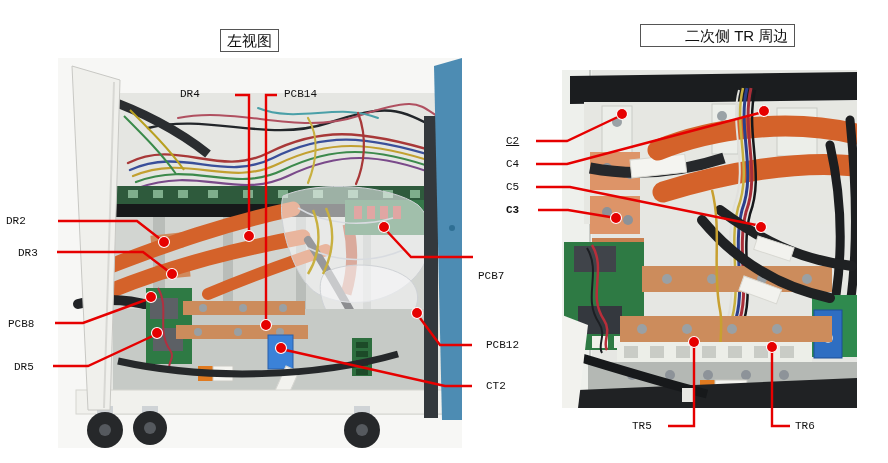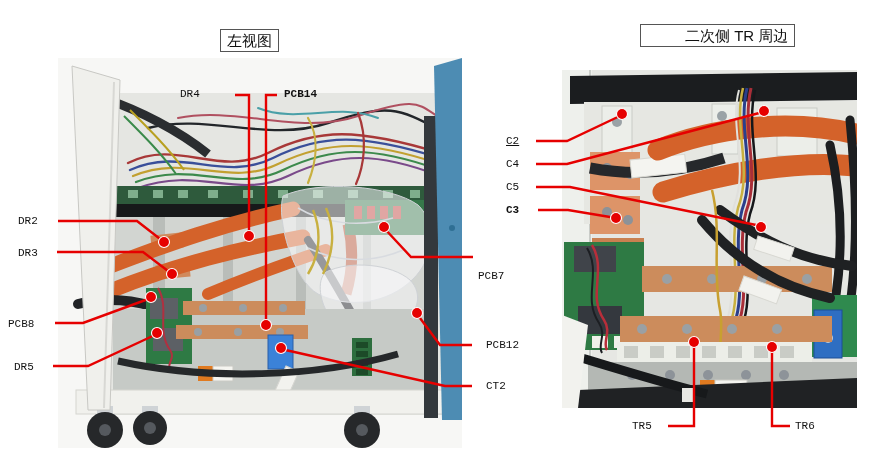--- a/index.html
+++ b/index.html
@@ -318,22 +318,22 @@
     <circle class="leader-dot" cx="281" cy="348" r="5.5" style="fill: rgb(230, 0, 0);"></circle>
     <circle class="leader-dot" cx="622" cy="114" r="5.5" style="fill: rgb(230, 0, 0);"></circle>
     <circle class="leader-dot" cx="764" cy="111" r="5.5" style="fill: rgb(230, 0, 0);"></circle>
     <circle class="leader-dot" cx="761" cy="227" r="5.5" style="fill: rgb(230, 0, 0);"></circle>
     <circle class="leader-dot" cx="616" cy="218" r="5.5" style="fill: rgb(230, 0, 0);"></circle>
     <circle class="leader-dot" cx="694" cy="342" r="5.5" style="fill: rgb(230, 0, 0);"></circle>
     <circle class="leader-dot" cx="772" cy="347" r="5.5" style="fill: rgb(230, 0, 0);"></circle>
   </svg>
 
   <div class="callout-label" style="left:180px;top:86px;">DR4</div>
-  <div class="callout-label" style="left:284px;top:86px;font-weight:bold;">PCB14</div>
-  <div class="callout-label" style="left:18px;top:213px;">DR2</div>
+  <div class="callout-label" style="left:284px;top:86px;">PCB14</div>
+  <div class="callout-label" style="left:6px;top:213px;">DR2</div>
   <div class="callout-label" style="left:18px;top:245px;">DR3</div>
   <div class="callout-label" style="left:8px;top:316px;">PCB8</div>
   <div class="callout-label" style="left:14px;top:359px;">DR5</div>
   <div class="callout-label" style="left:478px;top:249px;margin-top:19px;">PCB7</div>
   <div class="callout-label" style="left:486px;top:337px;">PCB12</div>
   <div class="callout-label" style="left:486px;top:378px;">CT2</div>
   <div class="callout-label" style="left:506px;top:133px;text-decoration:underline;">C2</div>
   <div class="callout-label" style="left:506px;top:156px;text-align:right;">C4</div>
   <div class="callout-label" style="left:506px;top:179px;">C5</div>
   <div class="callout-label" style="left:506px;top:202px;font-weight:bold;">C3</div>

